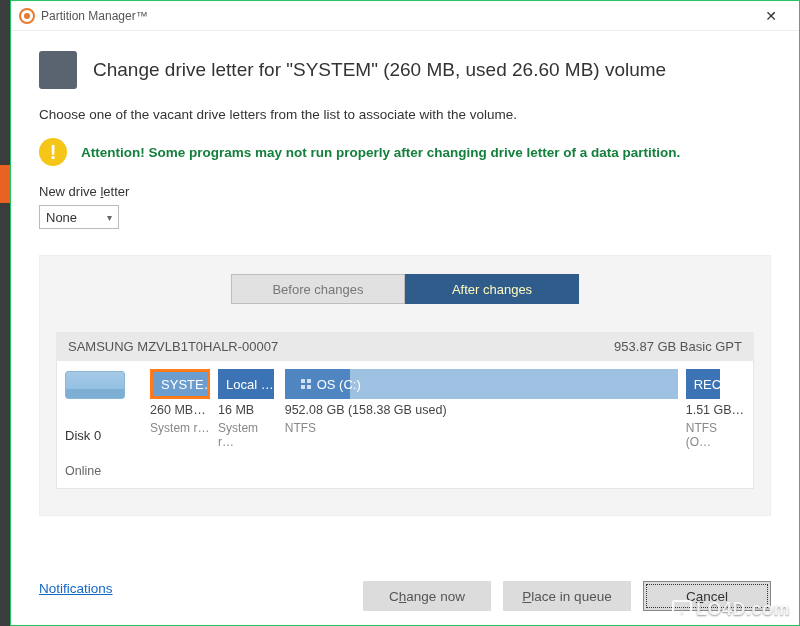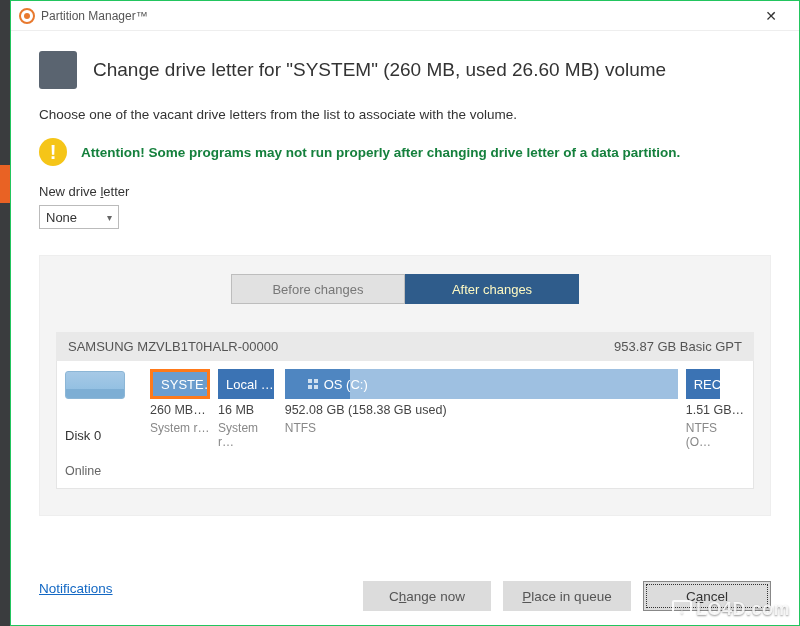--- a/index.html
+++ b/index.html
@@ -164,21 +164,21 @@
   white-space: nowrap;
 }
 .pbar-system { width: 60px; background: #6b9dce; border: 3px solid #ff7a1a; }
 .pbar-local { width: 56px; background: #3b73b4; }
 .pbar-os {
   width: 393px;
   background: #9ec0e1;
   position: relative;
   padding: 0;
 }
-.pbar-os .used { position: absolute; left:0; top:0; bottom:0; width: 16.6%; background: #4f86c1; display:flex; align-items:center; padding-left:23px; }
+.pbar-os .used { position: absolute; left:0; top:0; bottom:0; width: 16.6%; background: #4f86c1; display:flex; align-items:center; padding-left:16px; }
 .grid-icon { display:inline-flex; gap:2px; margin-right:6px; }
 .grid-icon span { width:4px; height:4px; background:#cfe0f0; display:inline-block; }
 .grid-icon-wrap { display:flex; flex-direction:column; gap:2px; }
 .pbar-reco { width: 34px; background: #3b73b4; }
 .pmeta { font-size: 12.5px; color: #444; }
 .pmeta2 { font-size: 12px; color: #888; }
 .spacer { flex: 1; }
 .footer {
   display: flex; 
   padding: 4px 0 0 0;
@@ -248,21 +248,21 @@
       <span class="caret">▾</span>
     </div>
 
     <div class="panel">
       <div class="tabbar">
         <div class="tab tab-before">Before changes</div>
         <div class="tab tab-after">After changes</div>
       </div>
 
       <div class="diskheader">
-        <span>SAMSUNG MZVLB1T0HALR-00000</span>
+        <span>SAMSUNG MZVLB1T0HALR-00007</span>
         <span class="dh-right">953.87 GB Basic GPT</span>
       </div>
 
       <div class="diskbody">
         <div class="diskcol diskicon-col">
           <div class="diskicon"></div>
           <div class="diskname">Disk 0</div>
           <div class="diskstatus">Online</div>
         </div>
 

